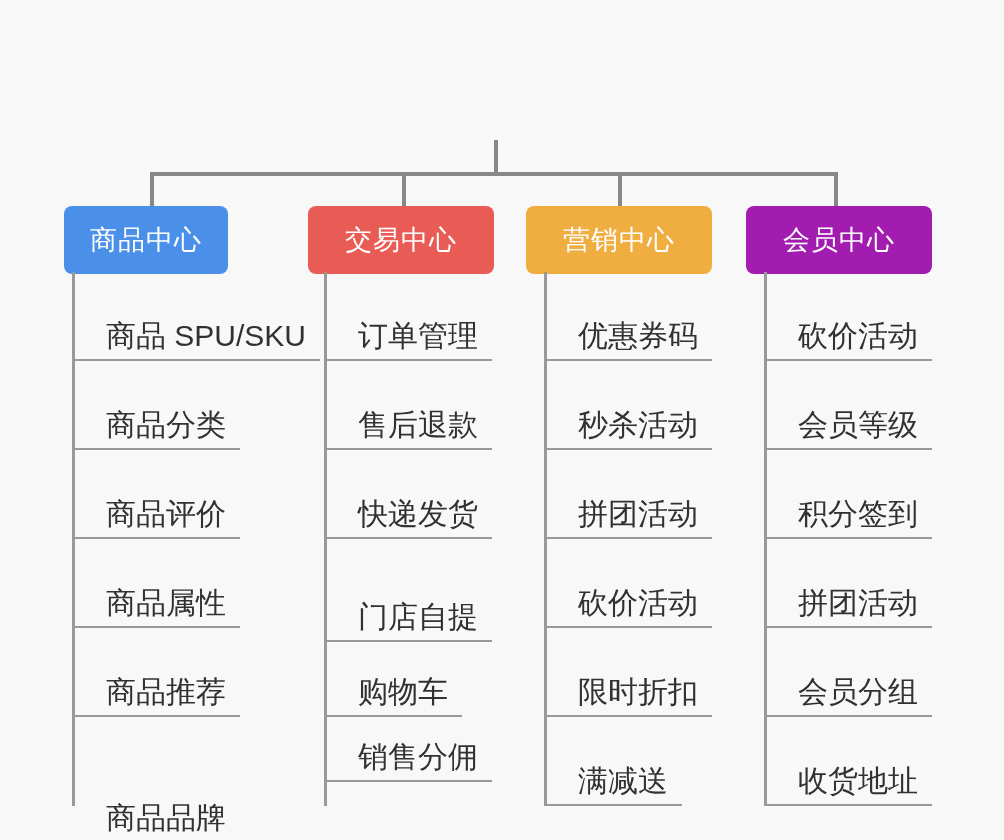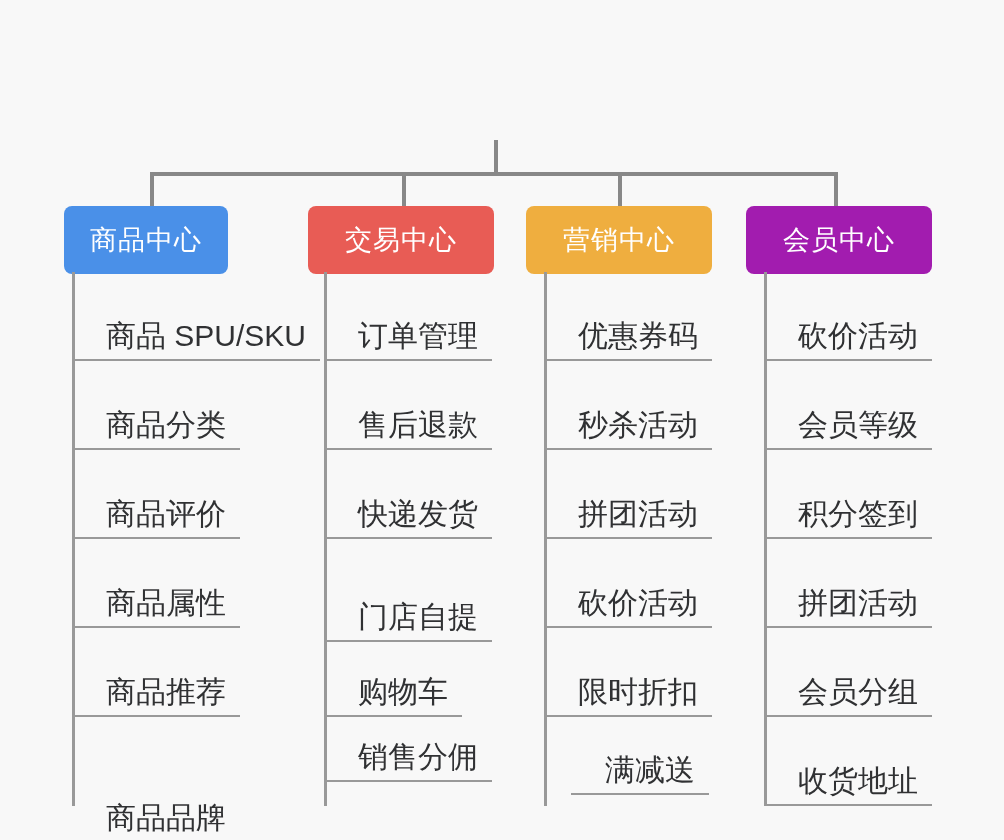--- a/index.html
+++ b/index.html
@@ -194,21 +194,21 @@
     </div>
     <div class="leaf-item" style="top:178px;">
       <span class="leaf-inner"><span class="leaf-label">拼团活动</span></span>
     </div>
     <div class="leaf-item" style="top:267px;text-align:right;">
       <span class="leaf-inner"><span class="leaf-label">砍价活动</span></span>
     </div>
     <div class="leaf-item" style="top:356px;">
       <span class="leaf-inner"><span class="leaf-label">限时折扣</span></span>
     </div>
-    <div class="leaf-item" style="top:434px;padding-left:27px;">
+    <div class="leaf-item" style="top:445px;">
       <span class="leaf-inner"><span class="leaf-label">满减送</span></span>
     </div>
   </div>
 
   <div class="leaf-col" style="left:764px;">
     <div class="leaf-stem" style="height:534px;"></div>
     <div class="leaf-item" style="top:0px;">
       <span class="leaf-inner"><span class="leaf-label">砍价活动</span></span>
     </div>
     <div class="leaf-item" style="top:89px;">

